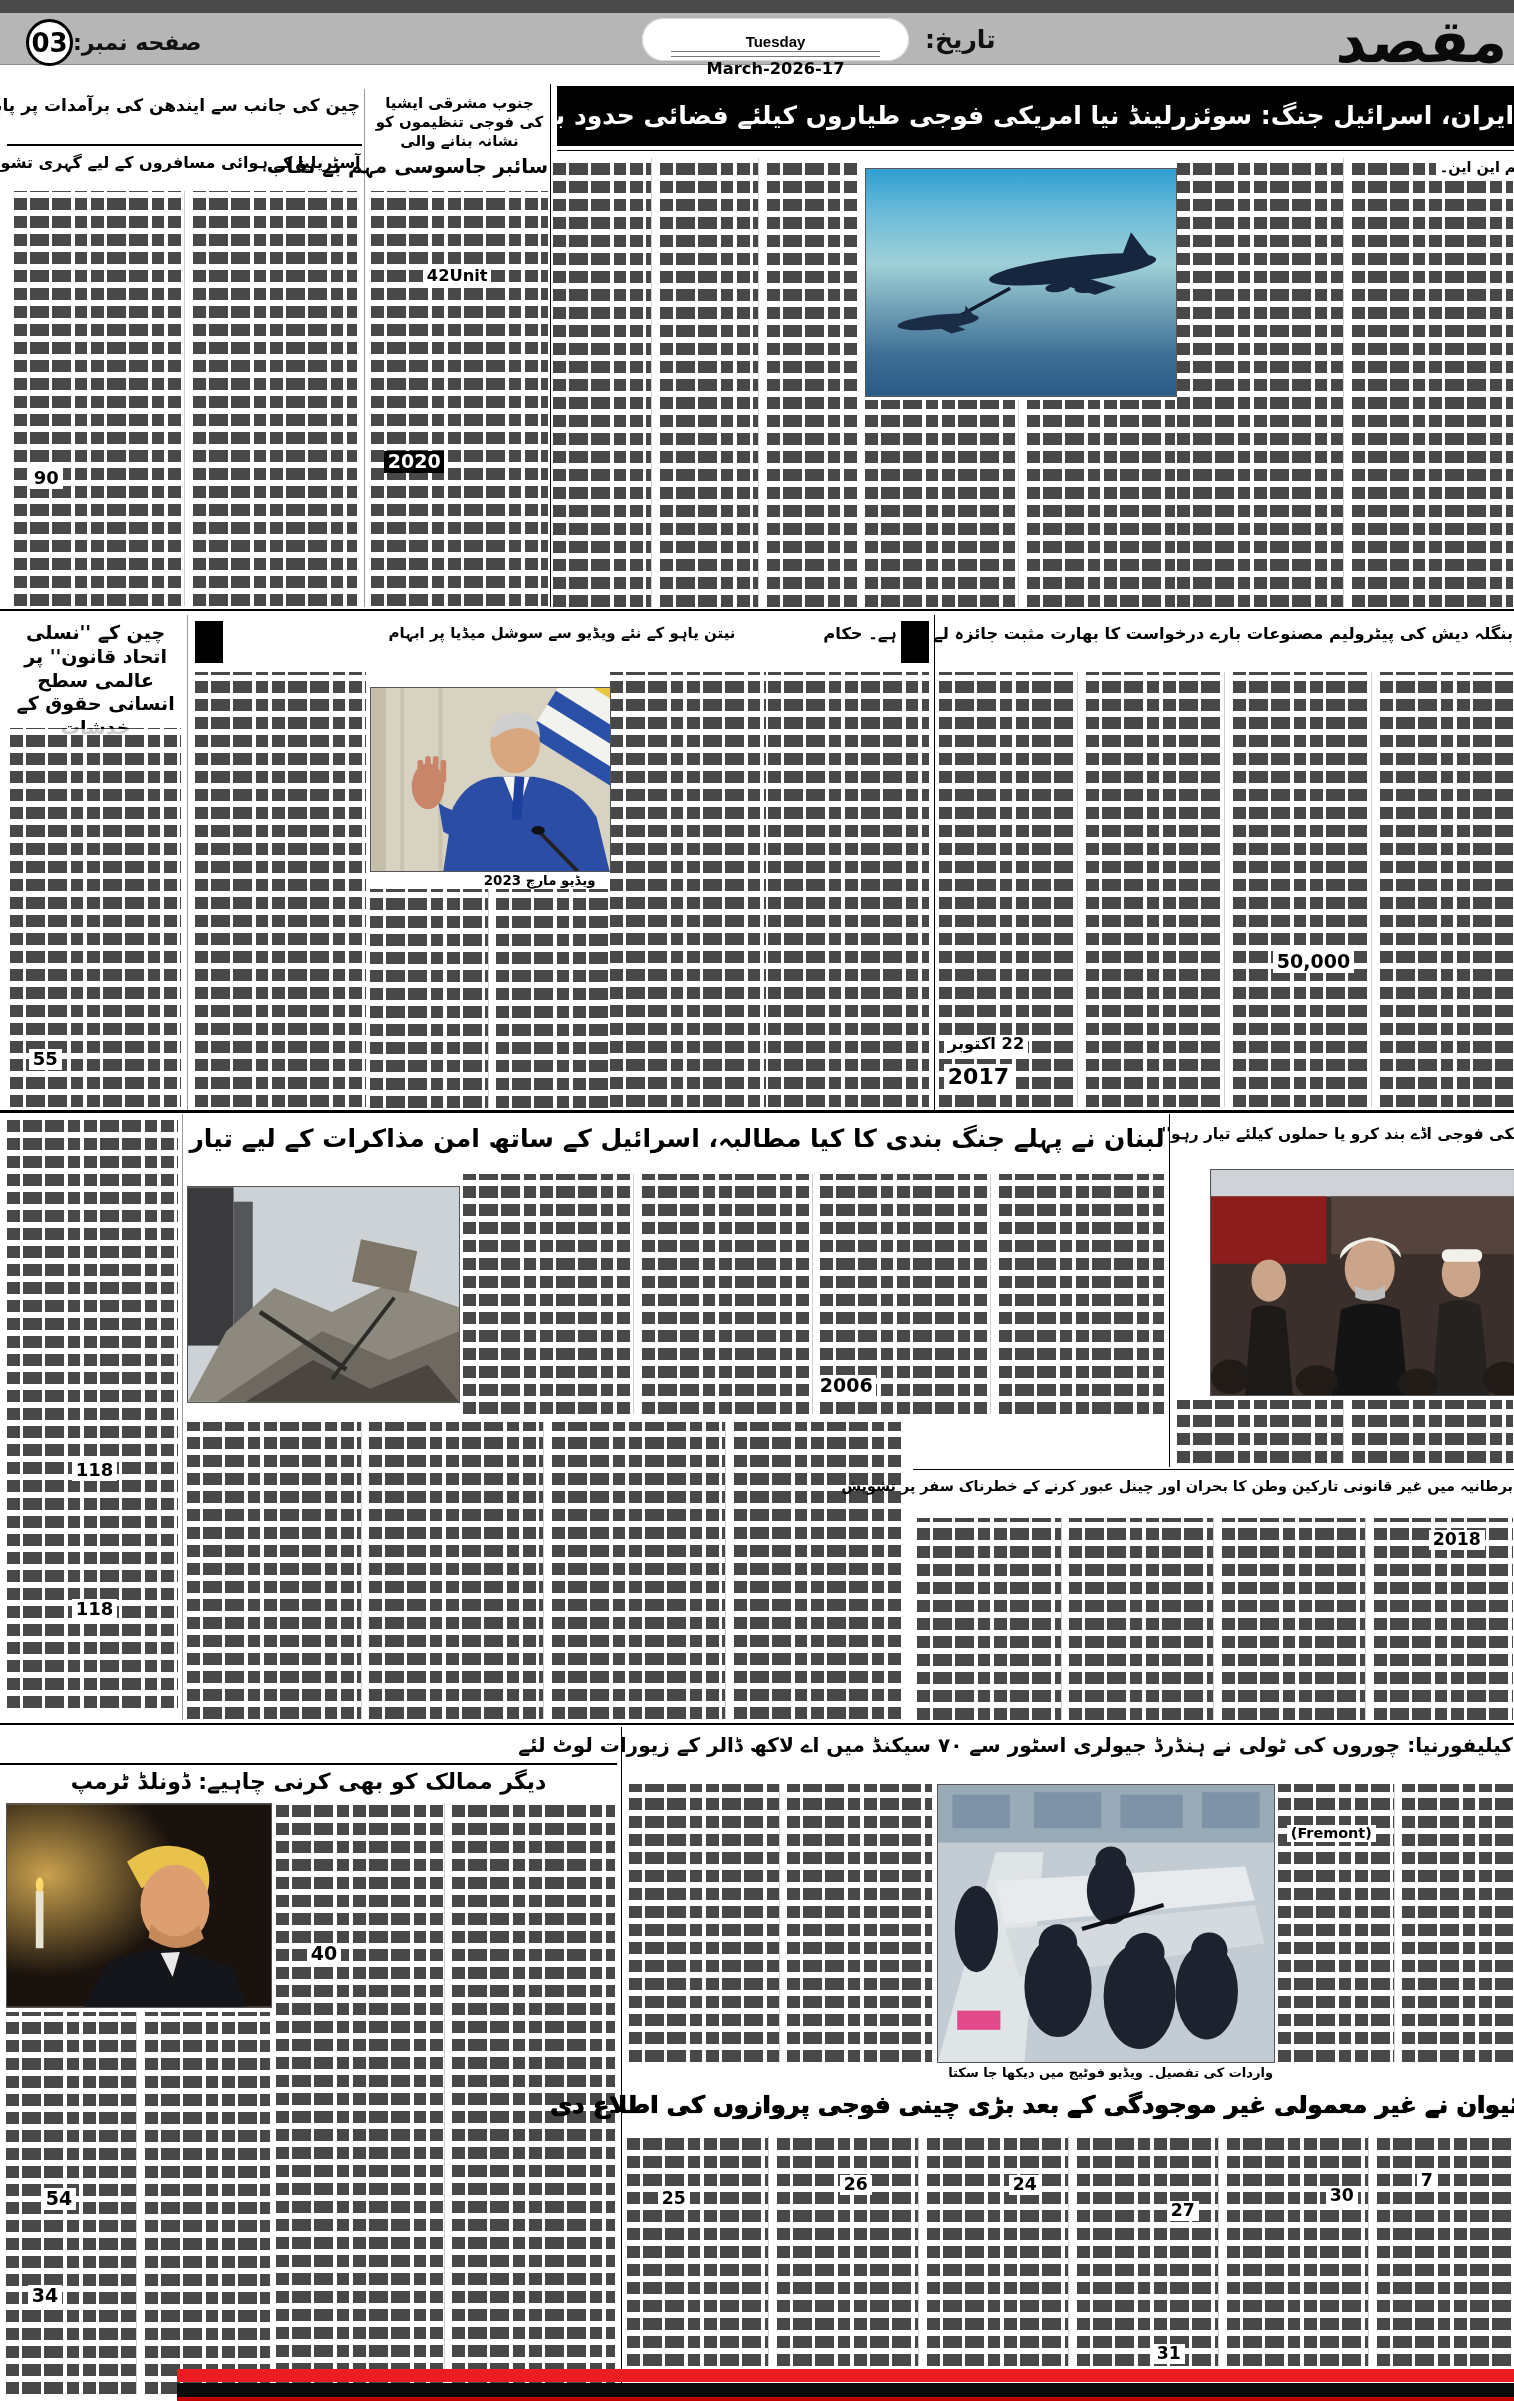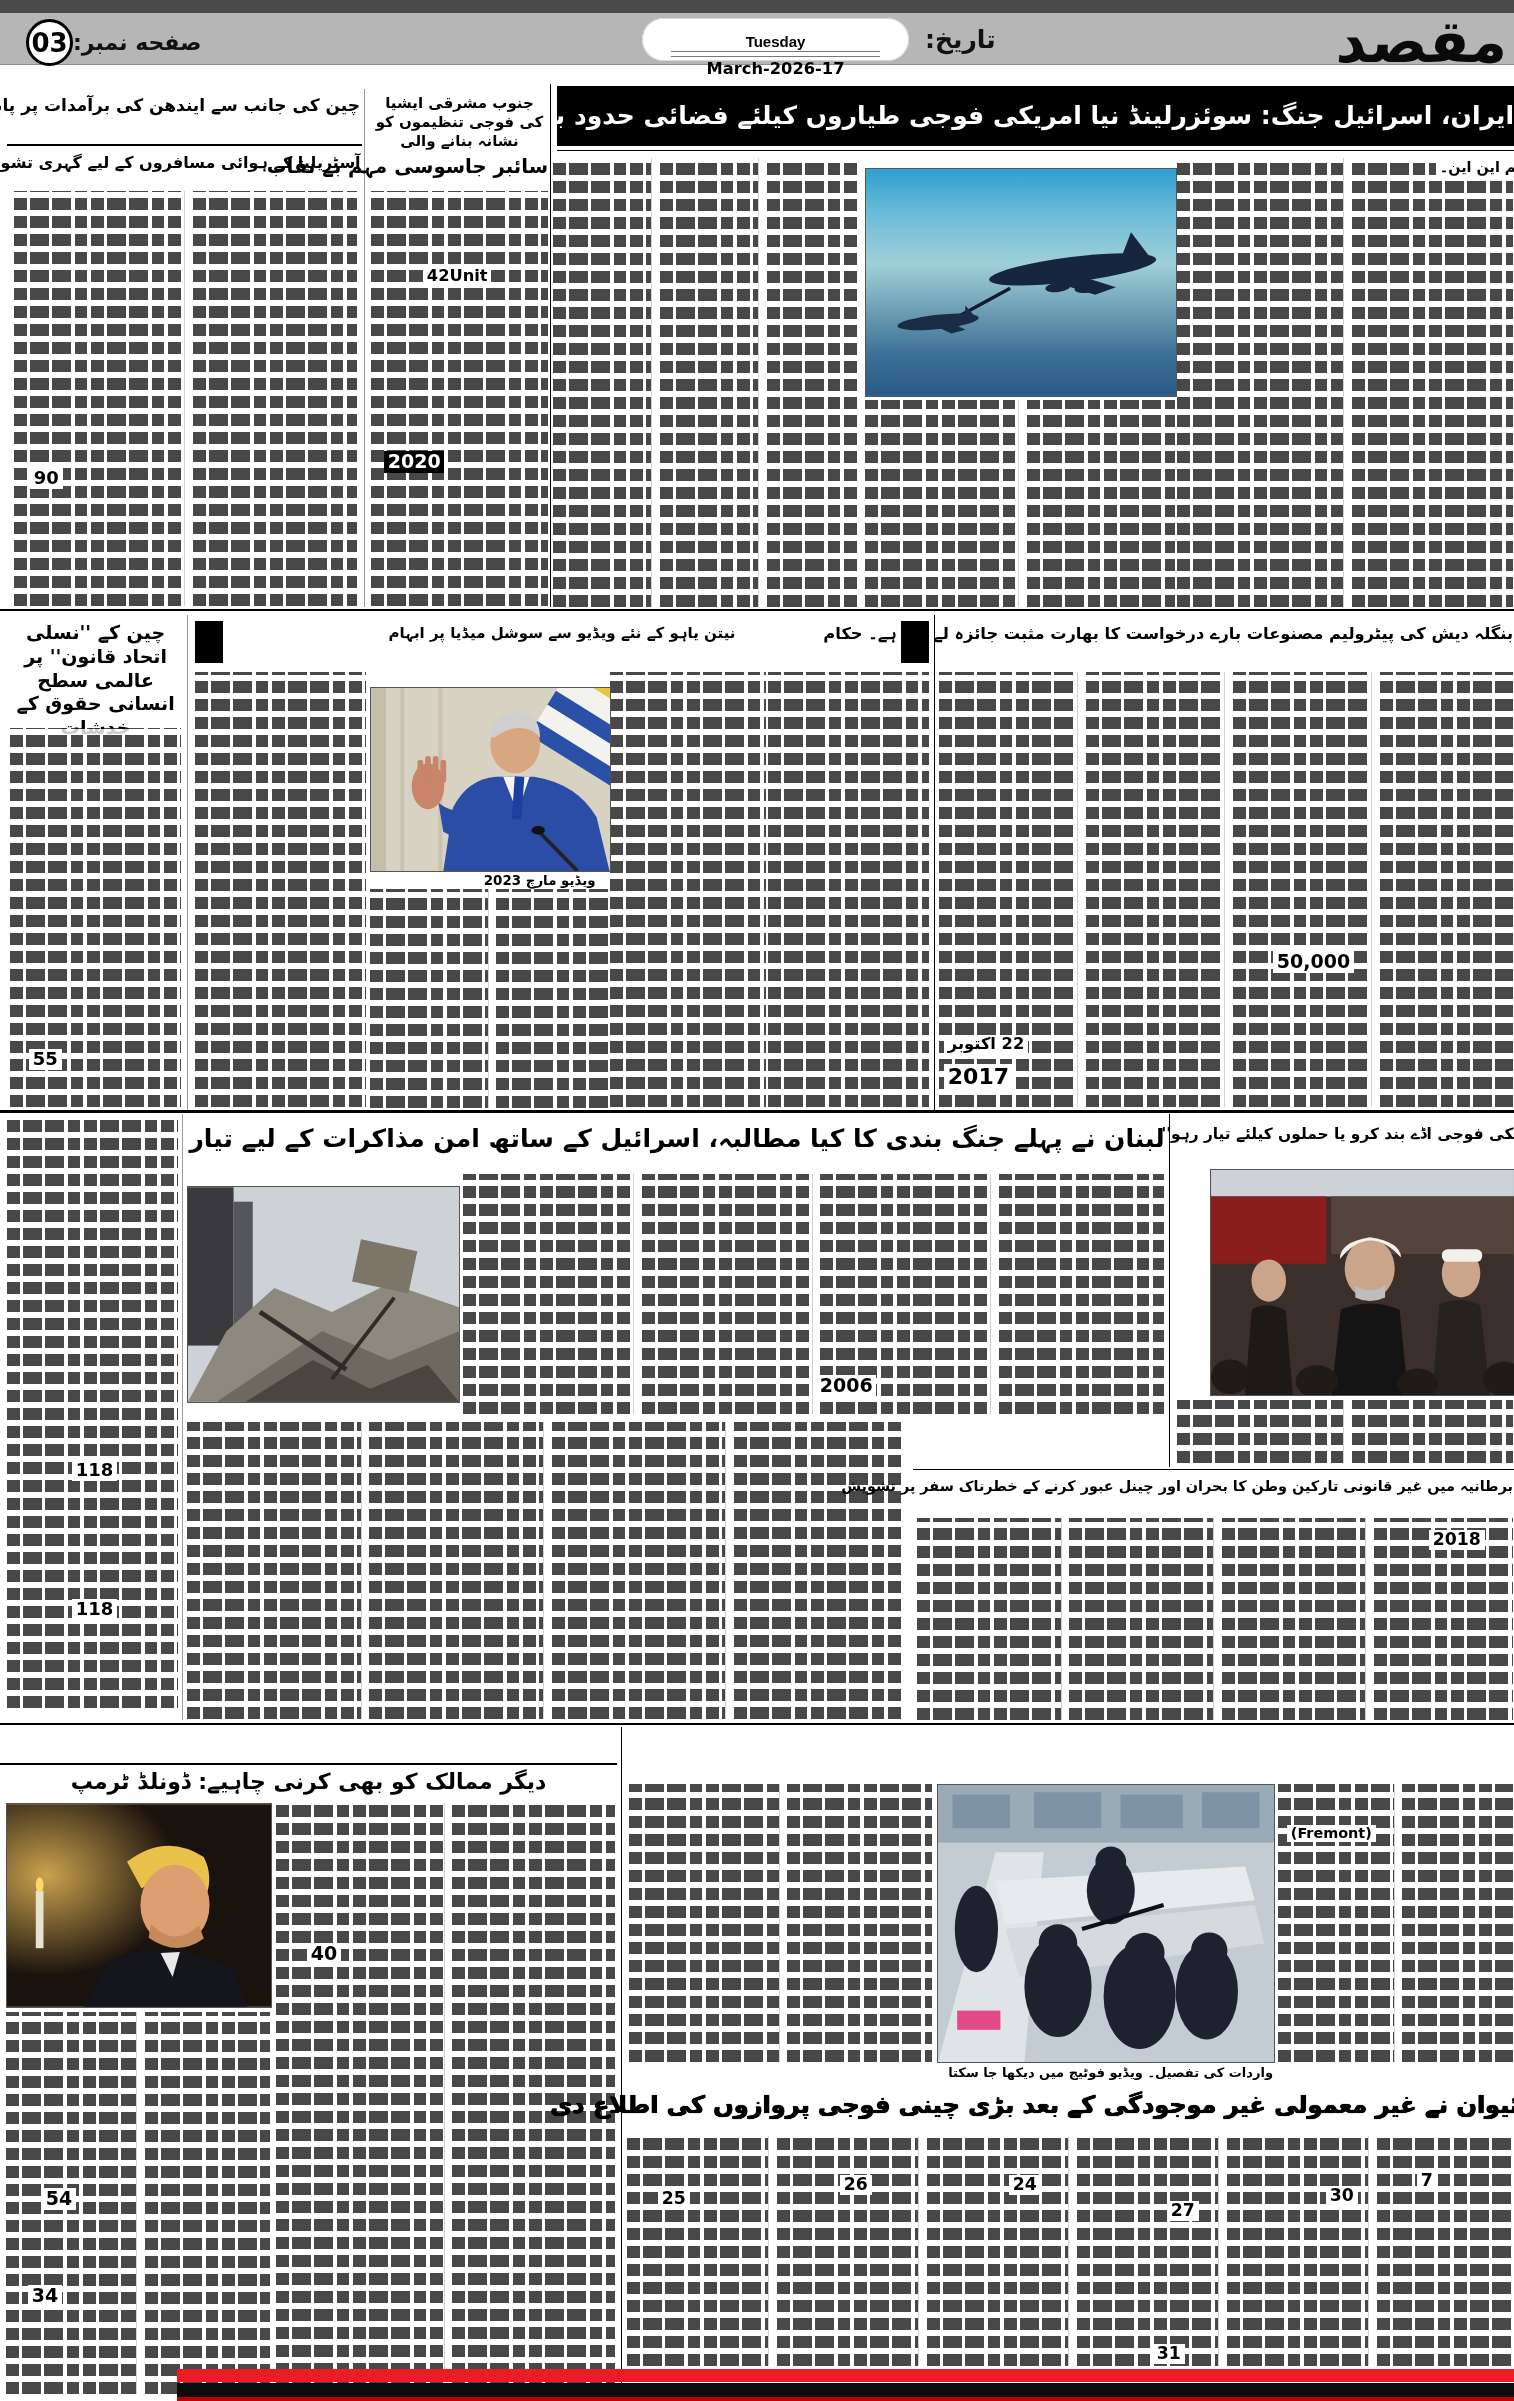--- a/index.html
+++ b/index.html
@@ -294,20 +294,21 @@
   <div class="cols" style="left:5.8px;top:2012px;width:264px;height:382px;">
     <div class="tx"></div>
     <div class="tx"></div>
   </div>
   <div class="chip" style="left:307px;top:1943px;font-size:19px;">40</div>
   <div class="chip" style="left:42px;top:2188px;font-size:19px;">54</div>
   <div class="chip" style="left:28px;top:2285px;font-size:19px;">34</div>
 
   <div class="vrule" style="left:621px;top:1727px;height:670px;width:1.4px;background:#000;"></div>
 
+  <div class="h" style="left:627px;top:1733px;width:886px;font-size:20px;">کیلیفورنیا: چوروں کی ٹولی نے ہنڈرڈ جیولری اسٹور سے ۷۰ سیکنڈ میں اے لاکھ ڈالر کے زیورات لوٹ لئے</div>
   <div class="photo" style="left:937px;top:1784px;width:336px;height:277px;border:0.5px solid #555;">
     <svg width="336" height="277" viewBox="0 0 700 577">
       <rect width="700" height="577" fill="#c2ccd2"></rect>
       <rect x="0" y="0" width="700" height="120" fill="#9aabb8"></rect>
       <g fill="#7e93a6">
         <rect x="30" y="20" width="120" height="70"></rect>
           <rect x="200" y="15" width="140" height="75"></rect>
         <rect x="380" y="20" width="130" height="70"></rect>
           <rect x="550" y="15" width="120" height="75"></rect>
       </g>

